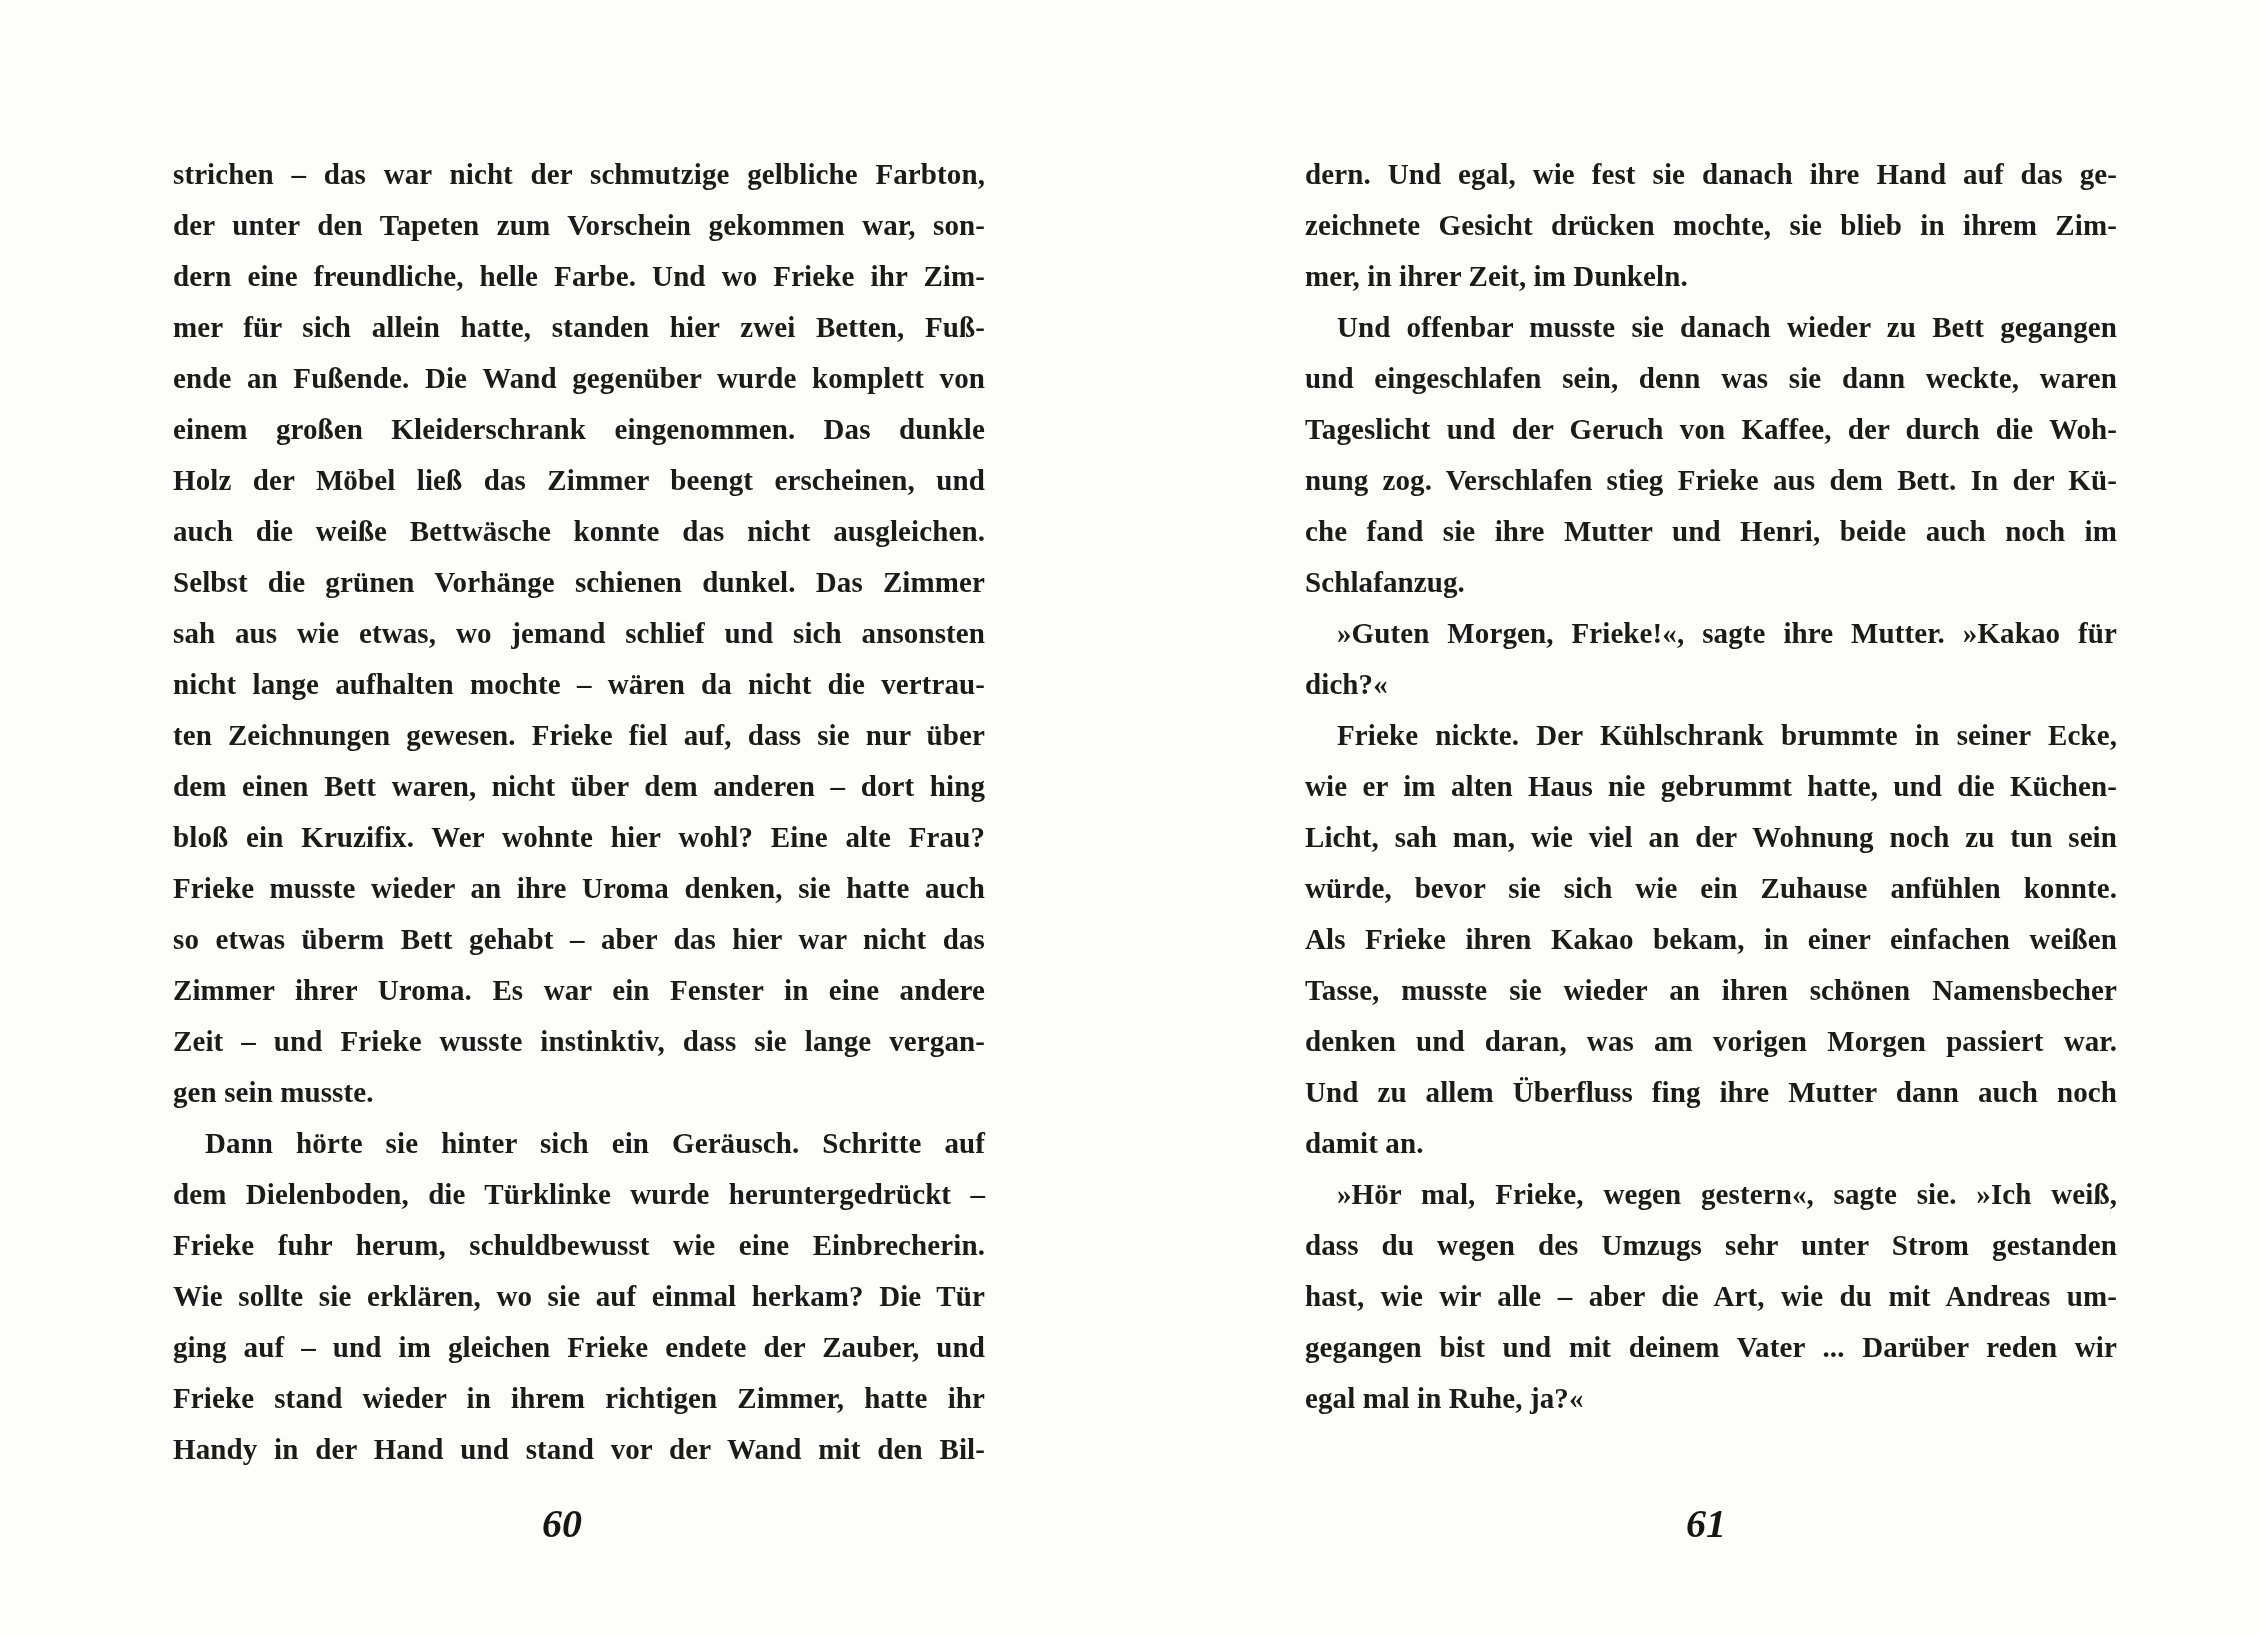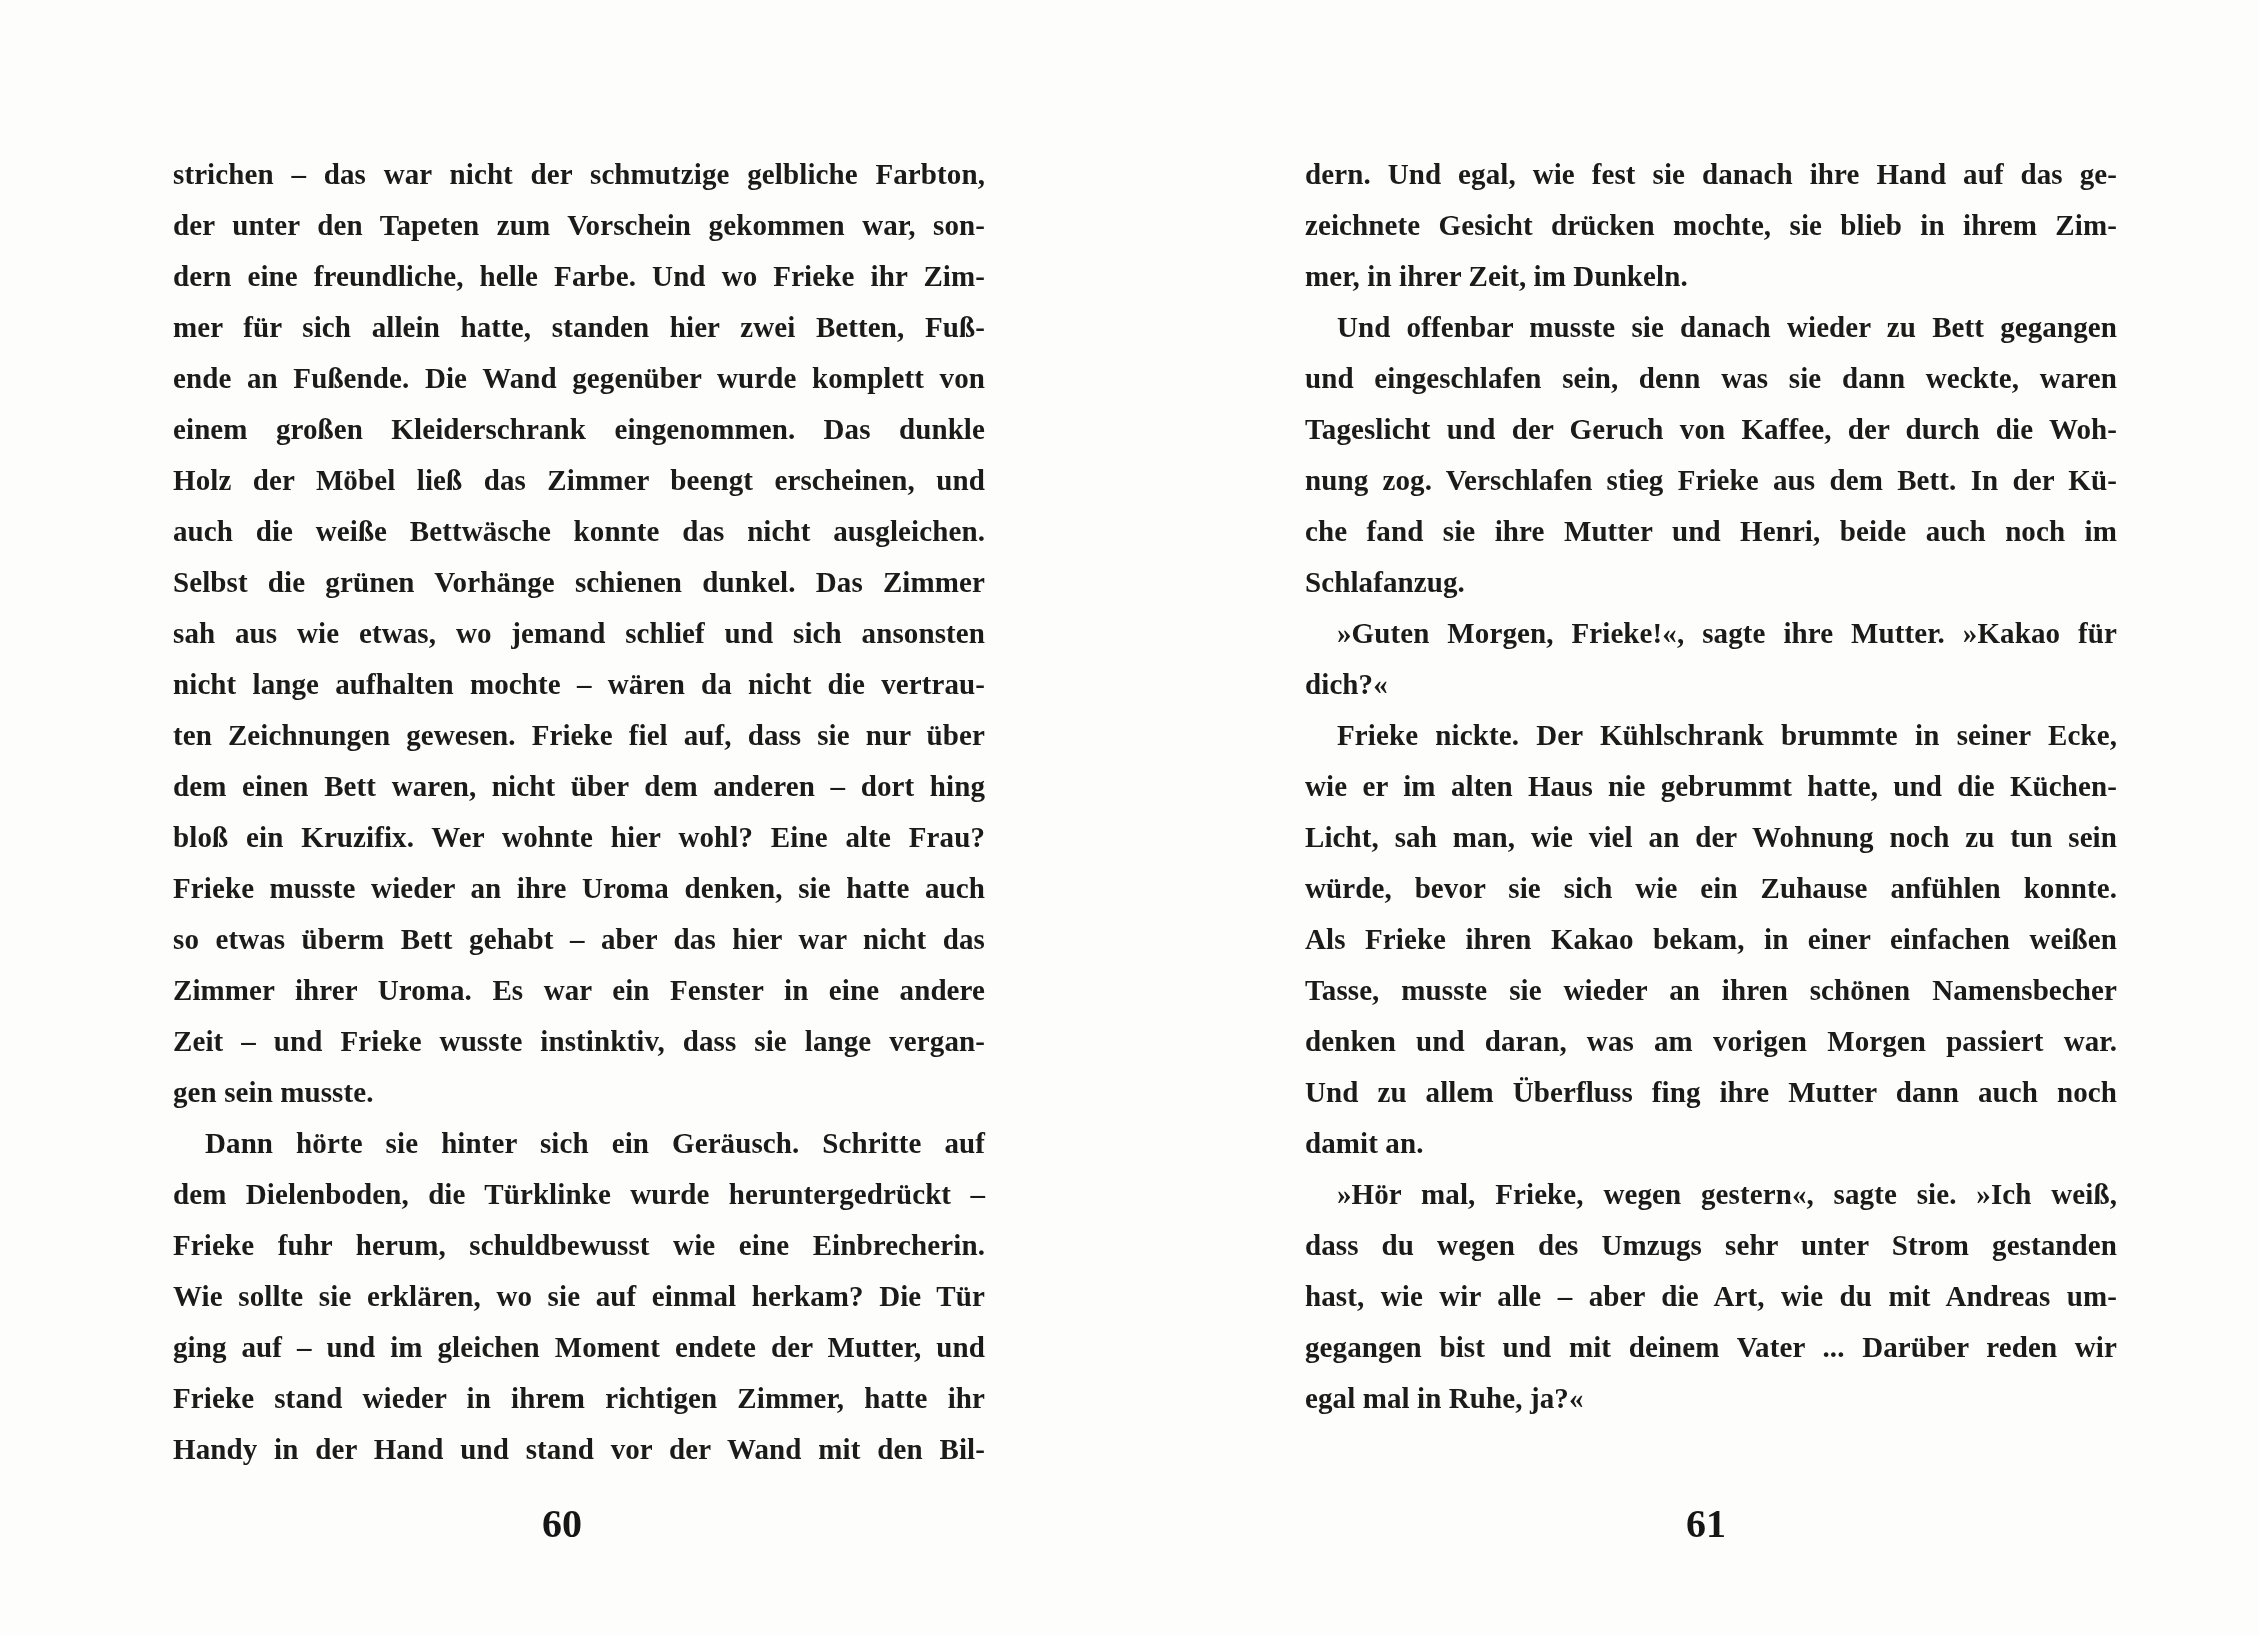--- a/index.html
+++ b/index.html
@@ -42,20 +42,21 @@
   }
   .page-number {
     position: absolute;
     top: 1500px;
     width: 812px;
     text-align: center;
     font-size: 40px;
     font-weight: bold;
     color: #161616;
     line-height: 47px;
+    font-style: italic;
   }
   .page-number.left  { left: 156px; }
   .page-number.right { left: 1300px; }
 </style>
 </head>
 <body>
 
 <div class="book-spread">
 
   <div class="text-column left">
@@ -75,21 +76,21 @@
       <div class="line">bloß ein Kruzifix. Wer wohnte hier wohl? Eine alte Frau?</div>
       <div class="line">Frieke musste wieder an ihre Uroma denken, sie hatte auch</div>
       <div class="line">so etwas überm Bett gehabt – aber das hier war nicht das</div>
       <div class="line">Zimmer ihrer Uroma. Es war ein Fenster in eine andere</div>
       <div class="line">Zeit – und Frieke wusste instinktiv, dass sie lange vergan-</div>
       <div class="line para-end">gen sein musste.</div>
       <div class="line indent">Dann hörte sie hinter sich ein Geräusch. Schritte auf</div>
       <div class="line">dem Dielenboden, die Türklinke wurde heruntergedrückt –</div>
       <div class="line">Frieke fuhr herum, schuldbewusst wie eine Einbrecherin.</div>
       <div class="line">Wie sollte sie erklären, wo sie auf einmal herkam? Die Tür</div>
-      <div class="line">ging auf – und im gleichen Moment endete der Mutter, und</div>
+      <div class="line">ging auf – und im gleichen Frieke endete der Zauber, und</div>
       <div class="line">Frieke stand wieder in ihrem richtigen Zimmer, hatte ihr</div>
       <div class="line">Handy in der Hand und stand vor der Wand mit den Bil-</div>
     </div>
 
   <div class="text-column right">
       <div class="line">dern. Und egal, wie fest sie danach ihre Hand auf das ge-</div>
       <div class="line">zeichnete Gesicht drücken mochte, sie blieb in ihrem Zim-</div>
       <div class="line para-end">mer, in ihrer Zeit, im Dunkeln.</div>
       <div class="line indent">Und offenbar musste sie danach wieder zu Bett gegangen</div>
       <div class="line">und eingeschlafen sein, denn was sie dann weckte, waren</div>

